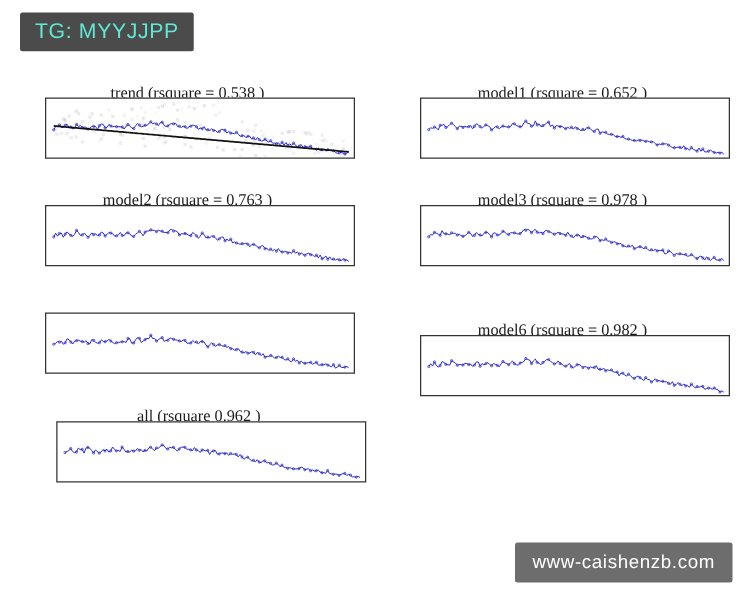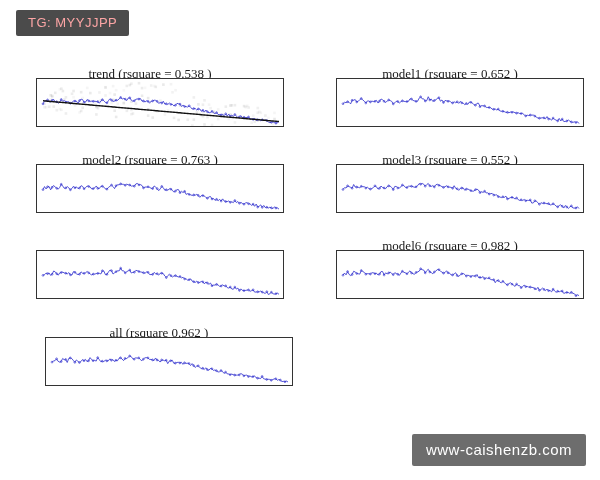--- a/index.html
+++ b/index.html
@@ -18,22 +18,22 @@
     position: absolute;
     left: 0; top: 0;
     width: 600px; height: 480px;
     background: #ffffff;
   }
   .tg-badge {
     position: absolute;
     left: 16px;
     top: 10px;
     background: #4b4b4b;
-    color: #fca5a5;
-    font-size: 13px;
+    color: #5eead4;
+    font-size: 17px;
     letter-spacing: 0.5px;
     padding: 5px 12px 6px 12px;
     border-radius: 2px;
     white-space: nowrap;
   }
   .wm-badge {
     position: absolute;
     right: 14px;
     bottom: 14px;
     background: #6d6d6d;
@@ -424,21 +424,21 @@
           <circle cx="216.12" cy="39.15" r="0.9" fill="none" stroke="#2b2bcc" stroke-width="0.6"></circle>
           <circle cx="220.68" cy="42.07" r="0.9" fill="none" stroke="#2b2bcc" stroke-width="0.6"></circle>
           <circle cx="225.25" cy="42.39" r="0.9" fill="none" stroke="#2b2bcc" stroke-width="0.6"></circle>
           <circle cx="229.82" cy="42.27" r="0.9" fill="none" stroke="#2b2bcc" stroke-width="0.6"></circle>
           <circle cx="234.39" cy="42.85" r="0.9" fill="none" stroke="#2b2bcc" stroke-width="0.6"></circle>
           <circle cx="238.95" cy="43.05" r="0.9" fill="none" stroke="#2b2bcc" stroke-width="0.6"></circle>
         </svg>
       </div>
     </div>
   <div class="panel" style="left:310px; top:152px; width:280px; height:75px;">
-      <div class="panel-title">model3 (rsquare = 0.552 )</div>
+      <div class="panel-title">model3 (rsquare = 0.978 )</div>
       <div class="plot-area" style="width: 248px; height: 49px;">
         <div class="ytickmark" style="top: 41.7407px;"></div>
         <div class="ytickmark" style="top: 23.5926px;"></div>
         <div class="ytickmark" style="top: 5.44444px;"></div>
         <div class="xtickmark" style="left: 40.92px;"></div>
         <div class="xtickmark" style="left: 145.08px;"></div>
         <svg width="248" height="49">
           <path d="M6.00 24.48 L7.52 22.63 L9.05 23.02 L10.57 20.86 L12.09 21.62 L13.61 22.32 L15.14 23.24 L16.66 19.51 L18.18 22.03 L19.70 22.06 L21.23 22.26 L22.75 22.92 L24.27 21.28 L25.79 21.75 L27.32 21.69 L28.84 23.08 L30.36 22.23 L31.88 23.55 L33.41 24.10 L34.93 23.54 L36.45 22.46 L37.97 20.85 L39.50 21.79 L41.02 24.14 L42.54 23.28 L44.06 21.01 L45.59 22.54 L47.11 23.00 L48.63 23.70 L50.15 21.63 L51.68 20.85 L53.20 21.06 L54.72 22.61 L56.25 24.59 L57.77 21.40 L59.29 21.46 L60.81 22.95 L62.34 22.96 L63.86 21.91 L65.38 20.01 L66.90 20.74 L68.43 22.25 L69.95 22.55 L71.47 21.19 L72.99 21.19 L74.52 21.28 L76.04 21.74 L77.56 22.30 L79.08 21.82 L80.61 20.65 L82.13 18.59 L83.65 19.20 L85.17 18.46 L86.70 19.20 L88.22 21.19 L89.74 19.58 L91.26 18.48 L92.79 20.78 L94.31 21.45 L95.83 20.63 L97.35 21.92 L98.88 19.76 L100.40 19.26 L101.92 20.33 L103.45 20.78 L104.97 21.67 L106.49 22.39 L108.01 21.75 L109.54 20.78 L111.06 21.86 L112.58 22.19 L114.10 22.30 L115.63 23.31 L117.15 20.71 L118.67 23.26 L120.19 23.78 L121.72 25.37 L123.24 23.35 L124.76 23.07 L126.28 22.94 L127.81 25.33 L129.33 24.16 L130.85 24.02 L132.37 24.77 L133.90 25.62 L135.42 26.20 L136.94 26.07 L138.46 24.66 L139.99 24.10 L141.51 25.15 L143.03 27.61 L144.55 26.68 L146.08 27.49 L147.60 26.18 L149.12 27.93 L150.65 27.82 L152.17 29.03 L153.69 28.61 L155.21 28.43 L156.74 30.07 L158.26 30.01 L159.78 29.80 L161.30 31.64 L162.83 31.91 L164.35 32.62 L165.87 31.77 L167.39 32.42 L168.92 31.14 L170.44 33.91 L171.96 33.42 L173.48 32.62 L175.01 32.36 L176.53 32.87 L178.05 33.99 L179.57 32.98 L181.10 34.43 L182.62 35.46 L184.14 34.79 L185.66 35.52 L187.19 34.45 L188.71 35.74 L190.23 35.32 L191.75 35.45 L193.28 35.00 L194.80 38.10 L196.32 37.89 L197.85 35.79 L199.37 36.11 L200.89 37.83 L202.41 39.29 L203.94 37.69 L205.46 38.37 L206.98 38.03 L208.50 38.33 L210.03 38.75 L211.55 38.61 L213.07 40.02 L214.59 39.65 L216.12 38.72 L217.64 39.66 L219.16 41.13 L220.68 41.87 L222.21 40.60 L223.73 39.78 L225.25 41.30 L226.77 43.05 L228.30 40.52 L229.82 41.96 L231.34 43.40 L232.86 41.94 L234.39 40.91 L235.91 43.00 L237.43 43.06 L238.95 43.03 L240.48 41.80 L242.00 43.56" fill="none" stroke="#2b2bcc" stroke-width="0.8"></path>
           <circle cx="6.00" cy="24.48" r="0.9" fill="none" stroke="#2b2bcc" stroke-width="0.6"></circle>
           <circle cx="10.57" cy="20.86" r="0.9" fill="none" stroke="#2b2bcc" stroke-width="0.6"></circle>
@@ -552,21 +552,21 @@
           <circle cx="211.55" cy="38.92" r="0.9" fill="none" stroke="#2b2bcc" stroke-width="0.6"></circle>
           <circle cx="216.12" cy="38.83" r="0.9" fill="none" stroke="#2b2bcc" stroke-width="0.6"></circle>
           <circle cx="220.68" cy="40.79" r="0.9" fill="none" stroke="#2b2bcc" stroke-width="0.6"></circle>
           <circle cx="225.25" cy="41.10" r="0.9" fill="none" stroke="#2b2bcc" stroke-width="0.6"></circle>
           <circle cx="229.82" cy="40.65" r="0.9" fill="none" stroke="#2b2bcc" stroke-width="0.6"></circle>
           <circle cx="234.39" cy="41.23" r="0.9" fill="none" stroke="#2b2bcc" stroke-width="0.6"></circle>
           <circle cx="238.95" cy="42.67" r="0.9" fill="none" stroke="#2b2bcc" stroke-width="0.6"></circle>
         </svg>
       </div>
     </div>
-  <div class="panel" style="left:310px; top:238px; width:280px; height:75px;text-decoration:underline;">
+  <div class="panel" style="left:310px; top:256px; width:280px; height:75px;text-decoration:underline;">
       <div class="panel-title">model6 (rsquare =  0.982 )</div>
       <div class="plot-area" style="width: 248px; height: 49px;">
         <div class="ytickmark" style="top: 41.7407px;"></div>
         <div class="ytickmark" style="top: 23.5926px;"></div>
         <div class="ytickmark" style="top: 5.44444px;"></div>
         <div class="xtickmark" style="left: 40.92px;"></div>
         <div class="xtickmark" style="left: 145.08px;"></div>
         <svg width="248" height="49">
           <path d="M6.00 24.24 L7.52 22.01 L9.05 23.86 L10.57 20.53 L12.09 23.40 L13.61 24.60 L15.14 23.47 L16.66 20.25 L18.18 21.01 L19.70 22.46 L21.23 22.79 L22.75 23.14 L24.27 19.53 L25.79 20.45 L27.32 21.41 L28.84 23.20 L30.36 22.62 L31.88 22.77 L33.41 23.02 L34.93 21.74 L36.45 21.76 L37.97 22.67 L39.50 22.22 L41.02 24.08 L42.54 23.09 L44.06 20.55 L45.59 20.59 L47.11 24.01 L48.63 21.82 L50.15 22.90 L51.68 21.94 L53.20 21.01 L54.72 22.62 L56.25 23.63 L57.77 21.72 L59.29 22.53 L60.81 23.26 L62.34 24.41 L63.86 22.10 L65.38 20.23 L66.90 21.32 L68.43 21.82 L69.95 22.80 L71.47 21.18 L72.99 19.85 L74.52 21.95 L76.04 22.77 L77.56 23.27 L79.08 21.43 L80.61 20.90 L82.13 20.20 L83.65 17.78 L85.17 18.67 L86.70 19.04 L88.22 21.88 L89.74 19.72 L91.26 18.25 L92.79 20.93 L94.31 21.59 L95.83 22.84 L97.35 20.96 L98.88 19.99 L100.40 18.55 L101.92 18.67 L103.45 20.13 L104.97 21.10 L106.49 22.16 L108.01 21.54 L109.54 19.75 L111.06 21.84 L112.58 22.15 L114.10 23.96 L115.63 23.95 L117.15 22.92 L118.67 21.77 L120.19 24.52 L121.72 25.51 L123.24 23.83 L124.76 22.80 L126.28 22.55 L127.81 23.52 L129.33 25.06 L130.85 24.15 L132.37 24.77 L133.90 25.58 L135.42 24.58 L136.94 25.11 L138.46 25.01 L139.99 23.47 L141.51 26.51 L143.03 26.42 L144.55 26.62 L146.08 25.59 L147.60 27.64 L149.12 26.79 L150.65 27.44 L152.17 26.96 L153.69 28.62 L155.21 28.79 L156.74 28.71 L158.26 31.68 L159.78 29.46 L161.30 29.55 L162.83 31.13 L164.35 31.74 L165.87 30.34 L167.39 31.47 L168.92 33.23 L170.44 33.76 L171.96 32.59 L173.48 31.78 L175.01 33.15 L176.53 34.22 L178.05 35.40 L179.57 33.07 L181.10 34.68 L182.62 34.61 L184.14 36.64 L185.66 35.48 L187.19 34.05 L188.71 35.64 L190.23 35.51 L191.75 36.08 L193.28 36.06 L194.80 36.44 L196.32 36.48 L197.85 37.70 L199.37 38.44 L200.89 36.32 L202.41 39.29 L203.94 38.55 L205.46 37.09 L206.98 38.43 L208.50 39.63 L210.03 38.10 L211.55 39.66 L213.07 39.52 L214.59 40.81 L216.12 38.19 L217.64 40.01 L219.16 41.30 L220.68 40.27 L222.21 40.79 L223.73 40.14 L225.25 40.10 L226.77 42.45 L228.30 41.76 L229.82 41.43 L231.34 41.56 L232.86 42.42 L234.39 41.36 L235.91 42.35 L237.43 42.78 L238.95 44.67 L240.48 43.73 L242.00 44.70" fill="none" stroke="#2b2bcc" stroke-width="0.8"></path>
           <circle cx="6.00" cy="24.24" r="0.9" fill="none" stroke="#2b2bcc" stroke-width="0.6"></circle>

